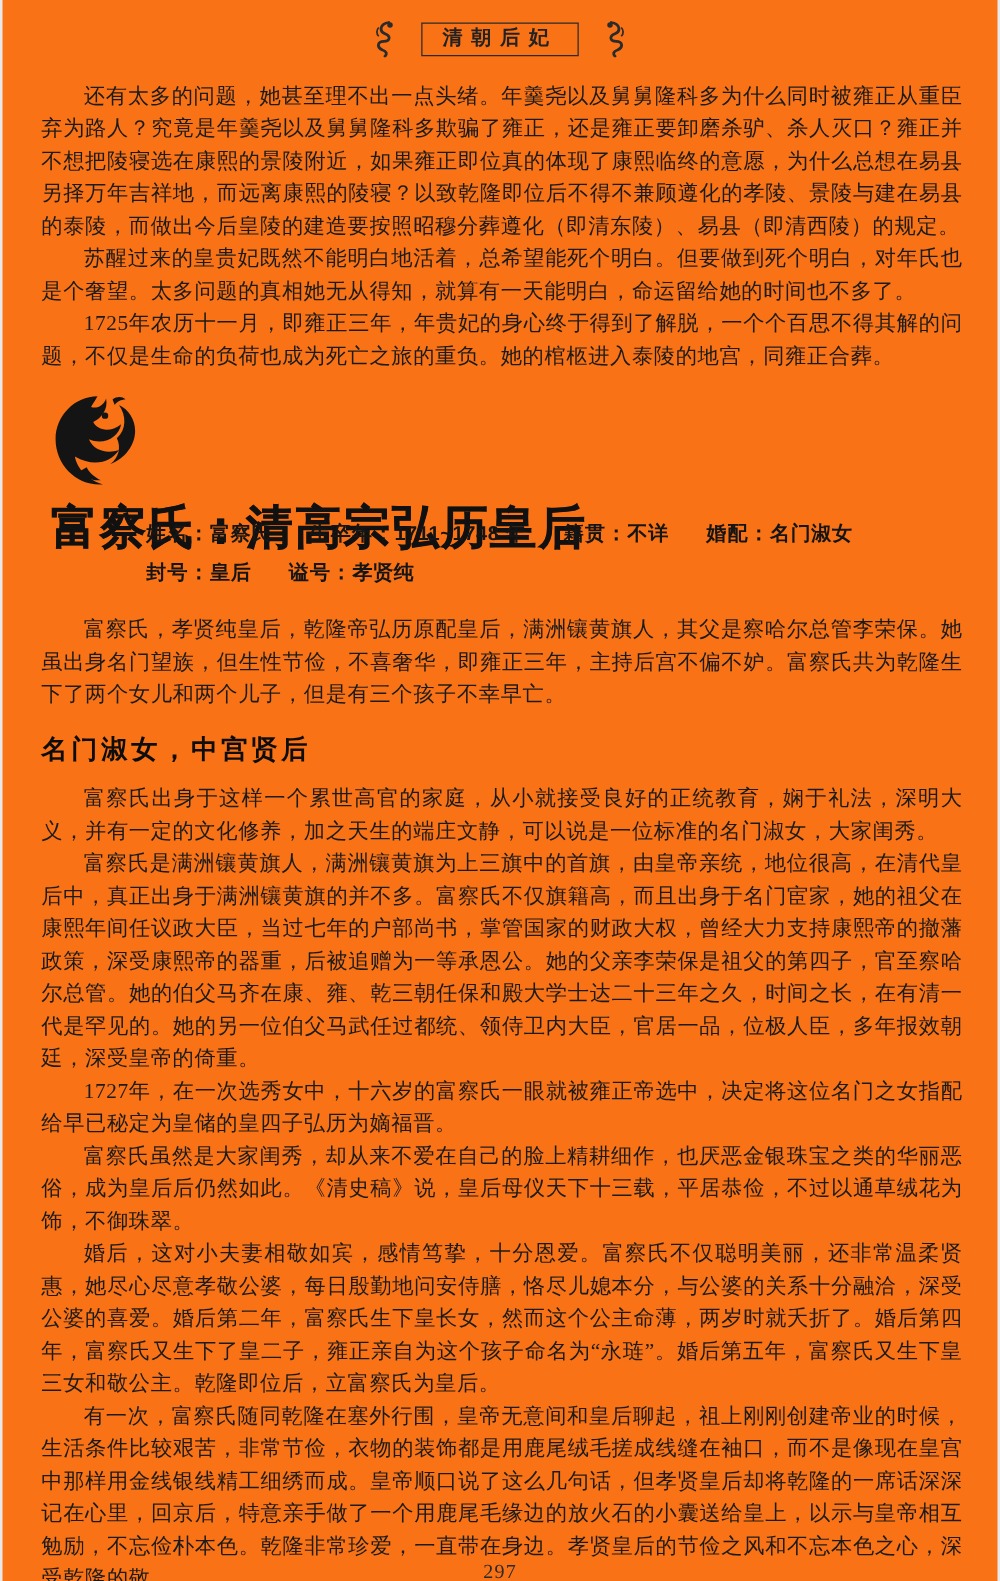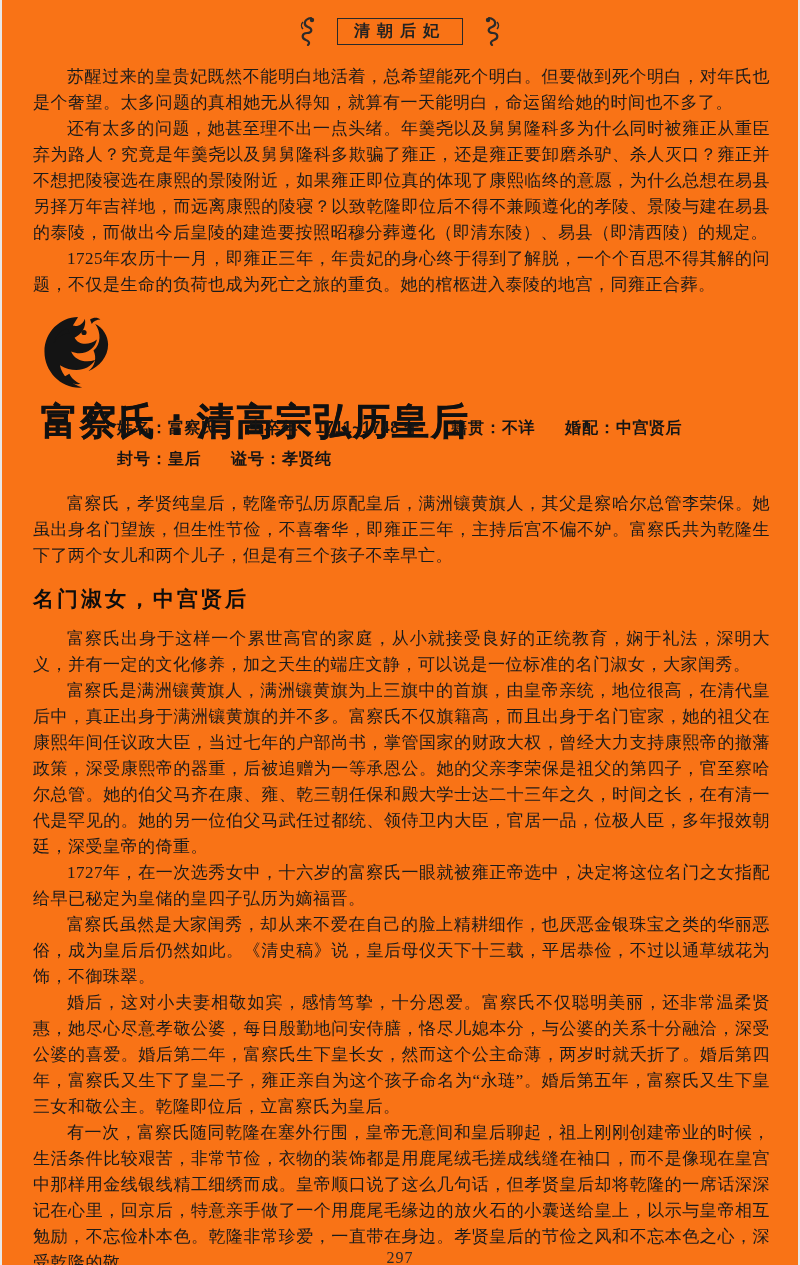--- a/index.html
+++ b/index.html
@@ -125,22 +125,22 @@
       <svg viewBox="0 0 26 30" width="26" height="30">
         <path d="M12 2 C19 3 20 9 15 11 C10 13 11 17 16 17 C21 17 22 22 17 24 C14 25 13 27 15 29" stroke="#2b2b2b" stroke-width="2.2" fill="none" stroke-linecap="round"></path>
         <circle cx="11" cy="4" r="2.2" fill="#2b2b2b"></circle>
         <path d="M20 6 C22 8 22 11 20 13" stroke="#2b2b2b" stroke-width="1.4" fill="none"></path>
       </svg>
     </span>
   </div>
 
   <div class="content">
 
+    <p class="para">还有太多的问题，她甚至理不出一点头绪。年羹尧以及舅舅隆科多为什么同时被雍正从重臣弃为路人？究竟是年羹尧以及舅舅隆科多欺骗了雍正，还是雍正要卸磨杀驴、杀人灭口？雍正并不想把陵寝选在康熙的景陵附近，如果雍正即位真的体现了康熙临终的意愿，为什么总想在易县另择万年吉祥地，而远离康熙的陵寝？以致乾隆即位后不得不兼顾遵化的孝陵、景陵与建在易县的泰陵，而做出今后皇陵的建造要按照昭穆分葬遵化（即清东陵）、易县（即清西陵）的规定。</p>
     <p class="para">苏醒过来的皇贵妃既然不能明白地活着，总希望能死个明白。但要做到死个明白，对年氏也是个奢望。太多问题的真相她无从得知，就算有一天能明白，命运留给她的时间也不多了。</p>
-    <p class="para">还有太多的问题，她甚至理不出一点头绪。年羹尧以及舅舅隆科多为什么同时被雍正从重臣弃为路人？究竟是年羹尧以及舅舅隆科多欺骗了雍正，还是雍正要卸磨杀驴、杀人灭口？雍正并不想把陵寝选在康熙的景陵附近，如果雍正即位真的体现了康熙临终的意愿，为什么总想在易县另择万年吉祥地，而远离康熙的陵寝？以致乾隆即位后不得不兼顾遵化的孝陵、景陵与建在易县的泰陵，而做出今后皇陵的建造要按照昭穆分葬遵化（即清东陵）、易县（即清西陵）的规定。</p>
     <p class="para">1725年农历十一月，即雍正三年，年贵妃的身心终于得到了解脱，一个个百思不得其解的问题，不仅是生命的负荷也成为死亡之旅的重负。她的棺柩进入泰陵的地宫，同雍正合葬。</p>
 
     <div class="section-header">
       <span class="section-icon">
         <svg viewBox="0 0 100 100">
           <path d="M50 7 C29 7 11 25 11 47 C11 71 31 91 55 89 C42 85 31 75 29 63 C46 73 62 69 70 57 C58 61 46 57 42 47 C56 53 70 45 72 33 C62 41 50 39 46 31 C54 27 60 19 58 9 C56 15 50 19 44 17 C47 12 49 9 50 7 Z" fill="#141414"></path>
           <path d="M62 70 C75 65 85 53 85 39 C85 29 79 19 70 15 C77 25 77 38 68 46 C72 54 70 64 62 70 Z" fill="#141414"></path>
           <path d="M38 20 C30 22 24 29 22 37 C27 30 33 26 40 26 Z" fill="#141414"></path>
           <circle cx="57" cy="25" r="3" fill="#141414"></circle>
           <path d="M64 10 C68 7 73 7 76 10 C72 10 68 12 66 15 Z" fill="#141414"></path>
@@ -148,21 +148,21 @@
         </svg>
       </span>
       <h1 class="section-title">富察氏：清高宗弘历皇后</h1>
     </div>
 
     <div class="info-block">
       <div class="info-row">
         <span class="info-pair"><span class="info-label">姓名：</span><span class="info-value">富察氏</span></span>
         <span class="info-pair"><span class="info-label">生卒年：</span><span class="info-value">1711~1748 年</span></span>
         <span class="info-pair"><span class="info-label">籍贯：</span><span class="info-value">不详</span></span>
-        <span class="info-pair"><span class="info-label">婚配：</span><span class="info-value">中宫贤后</span></span>
+        <span class="info-pair"><span class="info-label">婚配：</span><span class="info-value">名门淑女</span></span>
       </div>
       <div class="info-row">
         <span class="info-pair"><span class="info-label">封号：</span><span class="info-value">皇后</span></span>
         <span class="info-pair"><span class="info-label">谥号：</span><span class="info-value">孝贤纯</span></span>
       </div>
     </div>
 
     <p class="para lead-para">富察氏，孝贤纯皇后，乾隆帝弘历原配皇后，满洲镶黄旗人，其父是察哈尔总管李荣保。她虽出身名门望族，但生性节俭，不喜奢华，即雍正三年，主持后宫不偏不妒。富察氏共为乾隆生下了两个女儿和两个儿子，但是有三个孩子不幸早亡。</p>
 
     <h2 class="subsection-heading">名门淑女，中宫贤后</h2>

